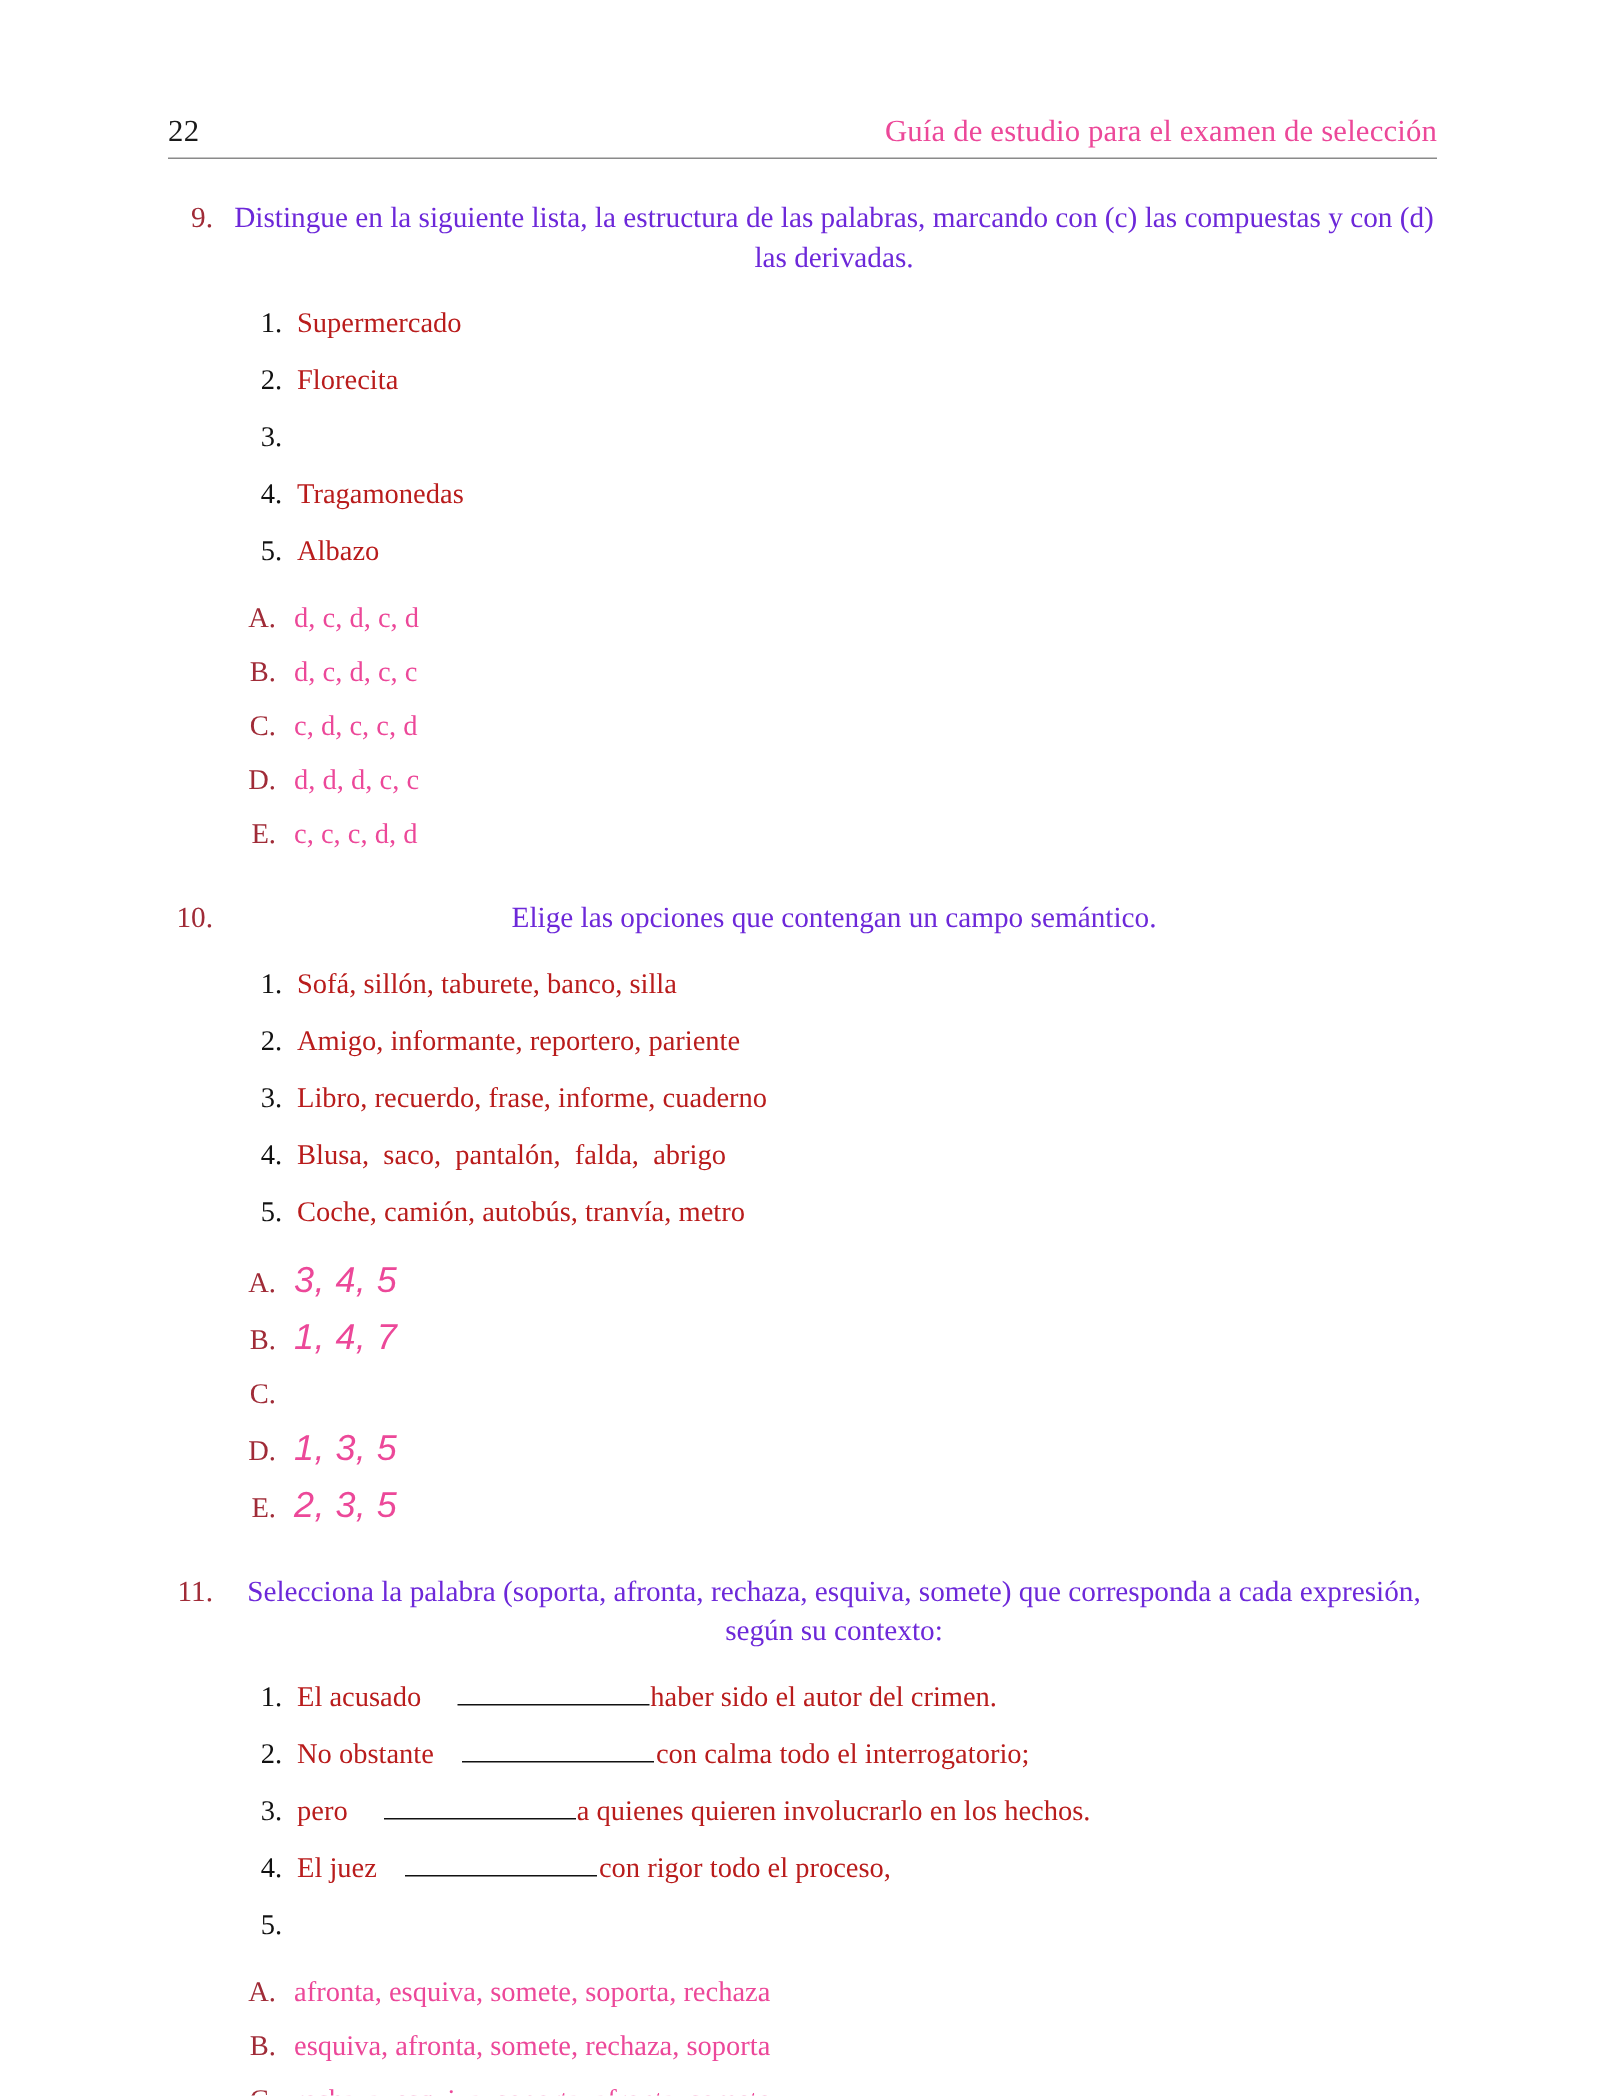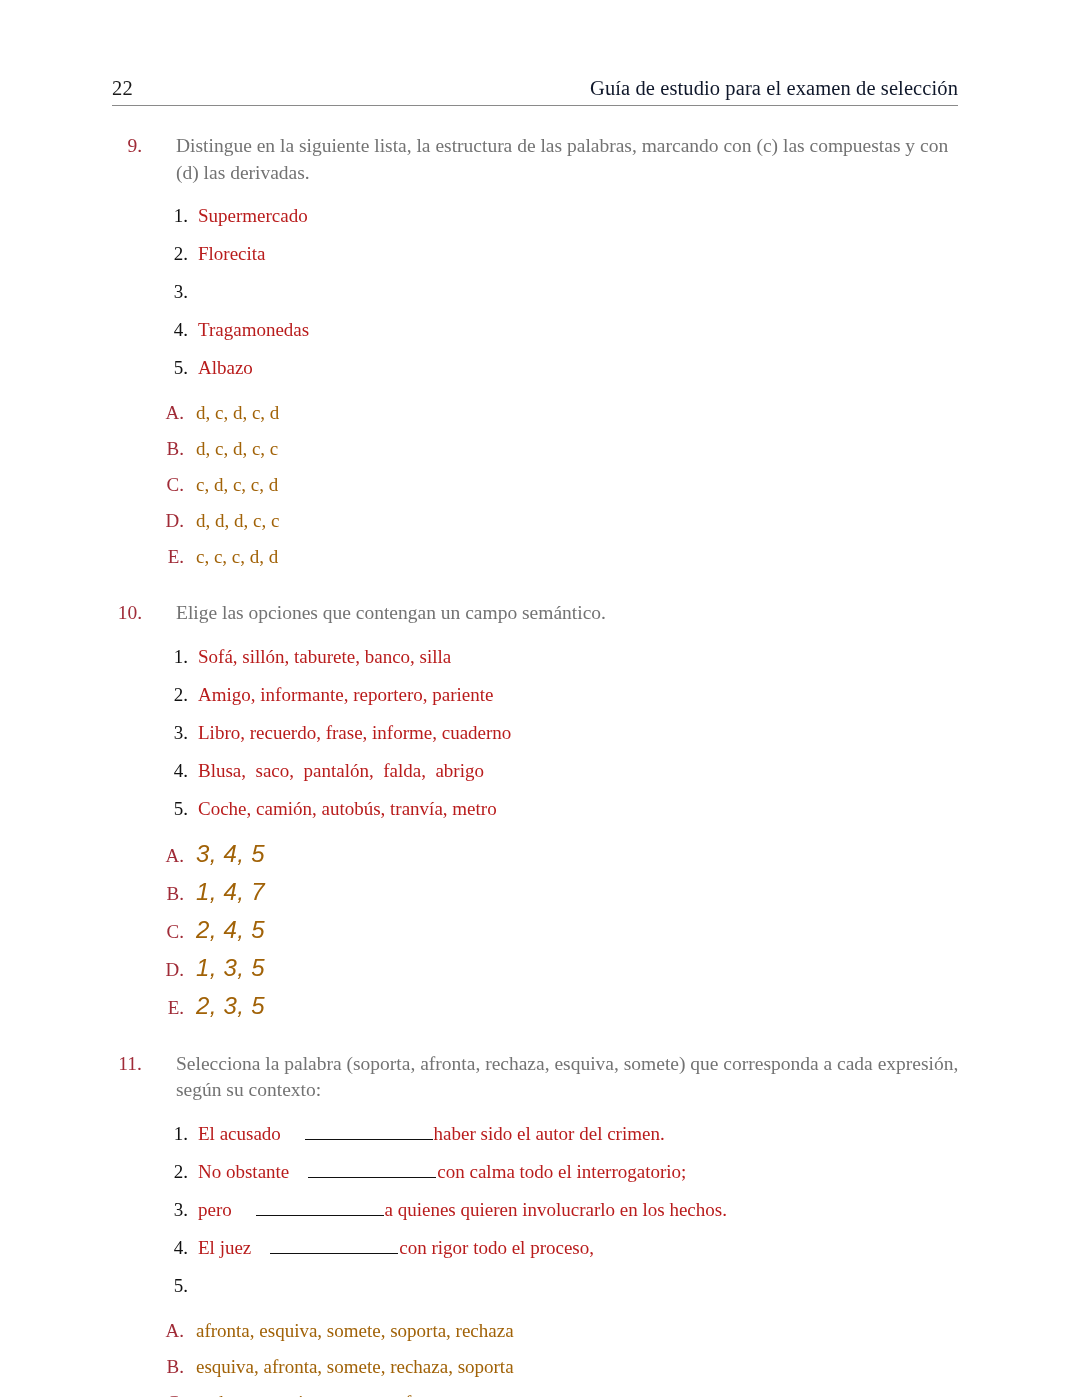--- a/index.html
+++ b/index.html
@@ -38,21 +38,21 @@
   }
   .folio {
     font-size: 20.5px;
     line-height: 1;
     color: #1a1a1a;
     letter-spacing: .2px;
   }
   .header-title {
     font-size: 20.5px;
     line-height: 1;
-    color: #0f172a;
+    color: #ec4899;
     letter-spacing: .1px;
   }
 
   
   .content {
     position: absolute;
     left: 112px;
     top: 133px;
     width: 848px;
   }
@@ -72,24 +72,23 @@
     padding-right: 10px;
     box-sizing: border-box;
     color: #a02b37;
     font-size: 19.5px;
     line-height: 26.5px;
   }
   .q-text {
     flex: 1 1 auto;
     font-size: 19.5px;
     line-height: 26.5px;
-    color: #737373;
-    text-align: left;
+    color: #6d28d9;
+    text-align: center;
     hyphens: none;
-    margin-left: 24px;
   }
 
   
   .sublist {
     margin-top: 17px;
   }
   .sub-row {
     display: flex;
     align-items: baseline;
     margin-bottom: 13px;
@@ -140,21 +139,21 @@
     padding-right: 12px;
     box-sizing: border-box;
     color: #a02b37;
     font-size: 19px;
     line-height: 25px;
   }
   .opt-text {
     flex: 1 1 auto;
     font-size: 19px;
     line-height: 25px;
-    color: #a16207;
+    color: #ec4899;
   }
   
   .opt-text.sans-oblique {
     font-family: "Liberation Sans", "DejaVu Sans", sans-serif;
     font-style: italic;
     font-size: 24px;
     letter-spacing: .3px;
   }
   .gap-q { height: 20px; }
 </style>
@@ -257,21 +256,20 @@
         <div class="opt-row">
           <div class="opt-letter">A.</div>
           <div class="opt-text sans-oblique">3, 4, 5</div>
         </div>
         <div class="opt-row">
           <div class="opt-letter">B.</div>
           <div class="opt-text sans-oblique">1, 4, 7</div>
         </div>
         <div class="opt-row">
           <div class="opt-letter">C.</div>
-          <div class="opt-text sans-oblique">2, 4, 5</div>
         </div>
         <div class="opt-row">
           <div class="opt-letter">D.</div>
           <div class="opt-text sans-oblique">1, 3, 5</div>
         </div>
         <div class="opt-row">
           <div class="opt-letter">E.</div>
           <div class="opt-text sans-oblique">2, 3, 5</div>
         </div>
       </div>

